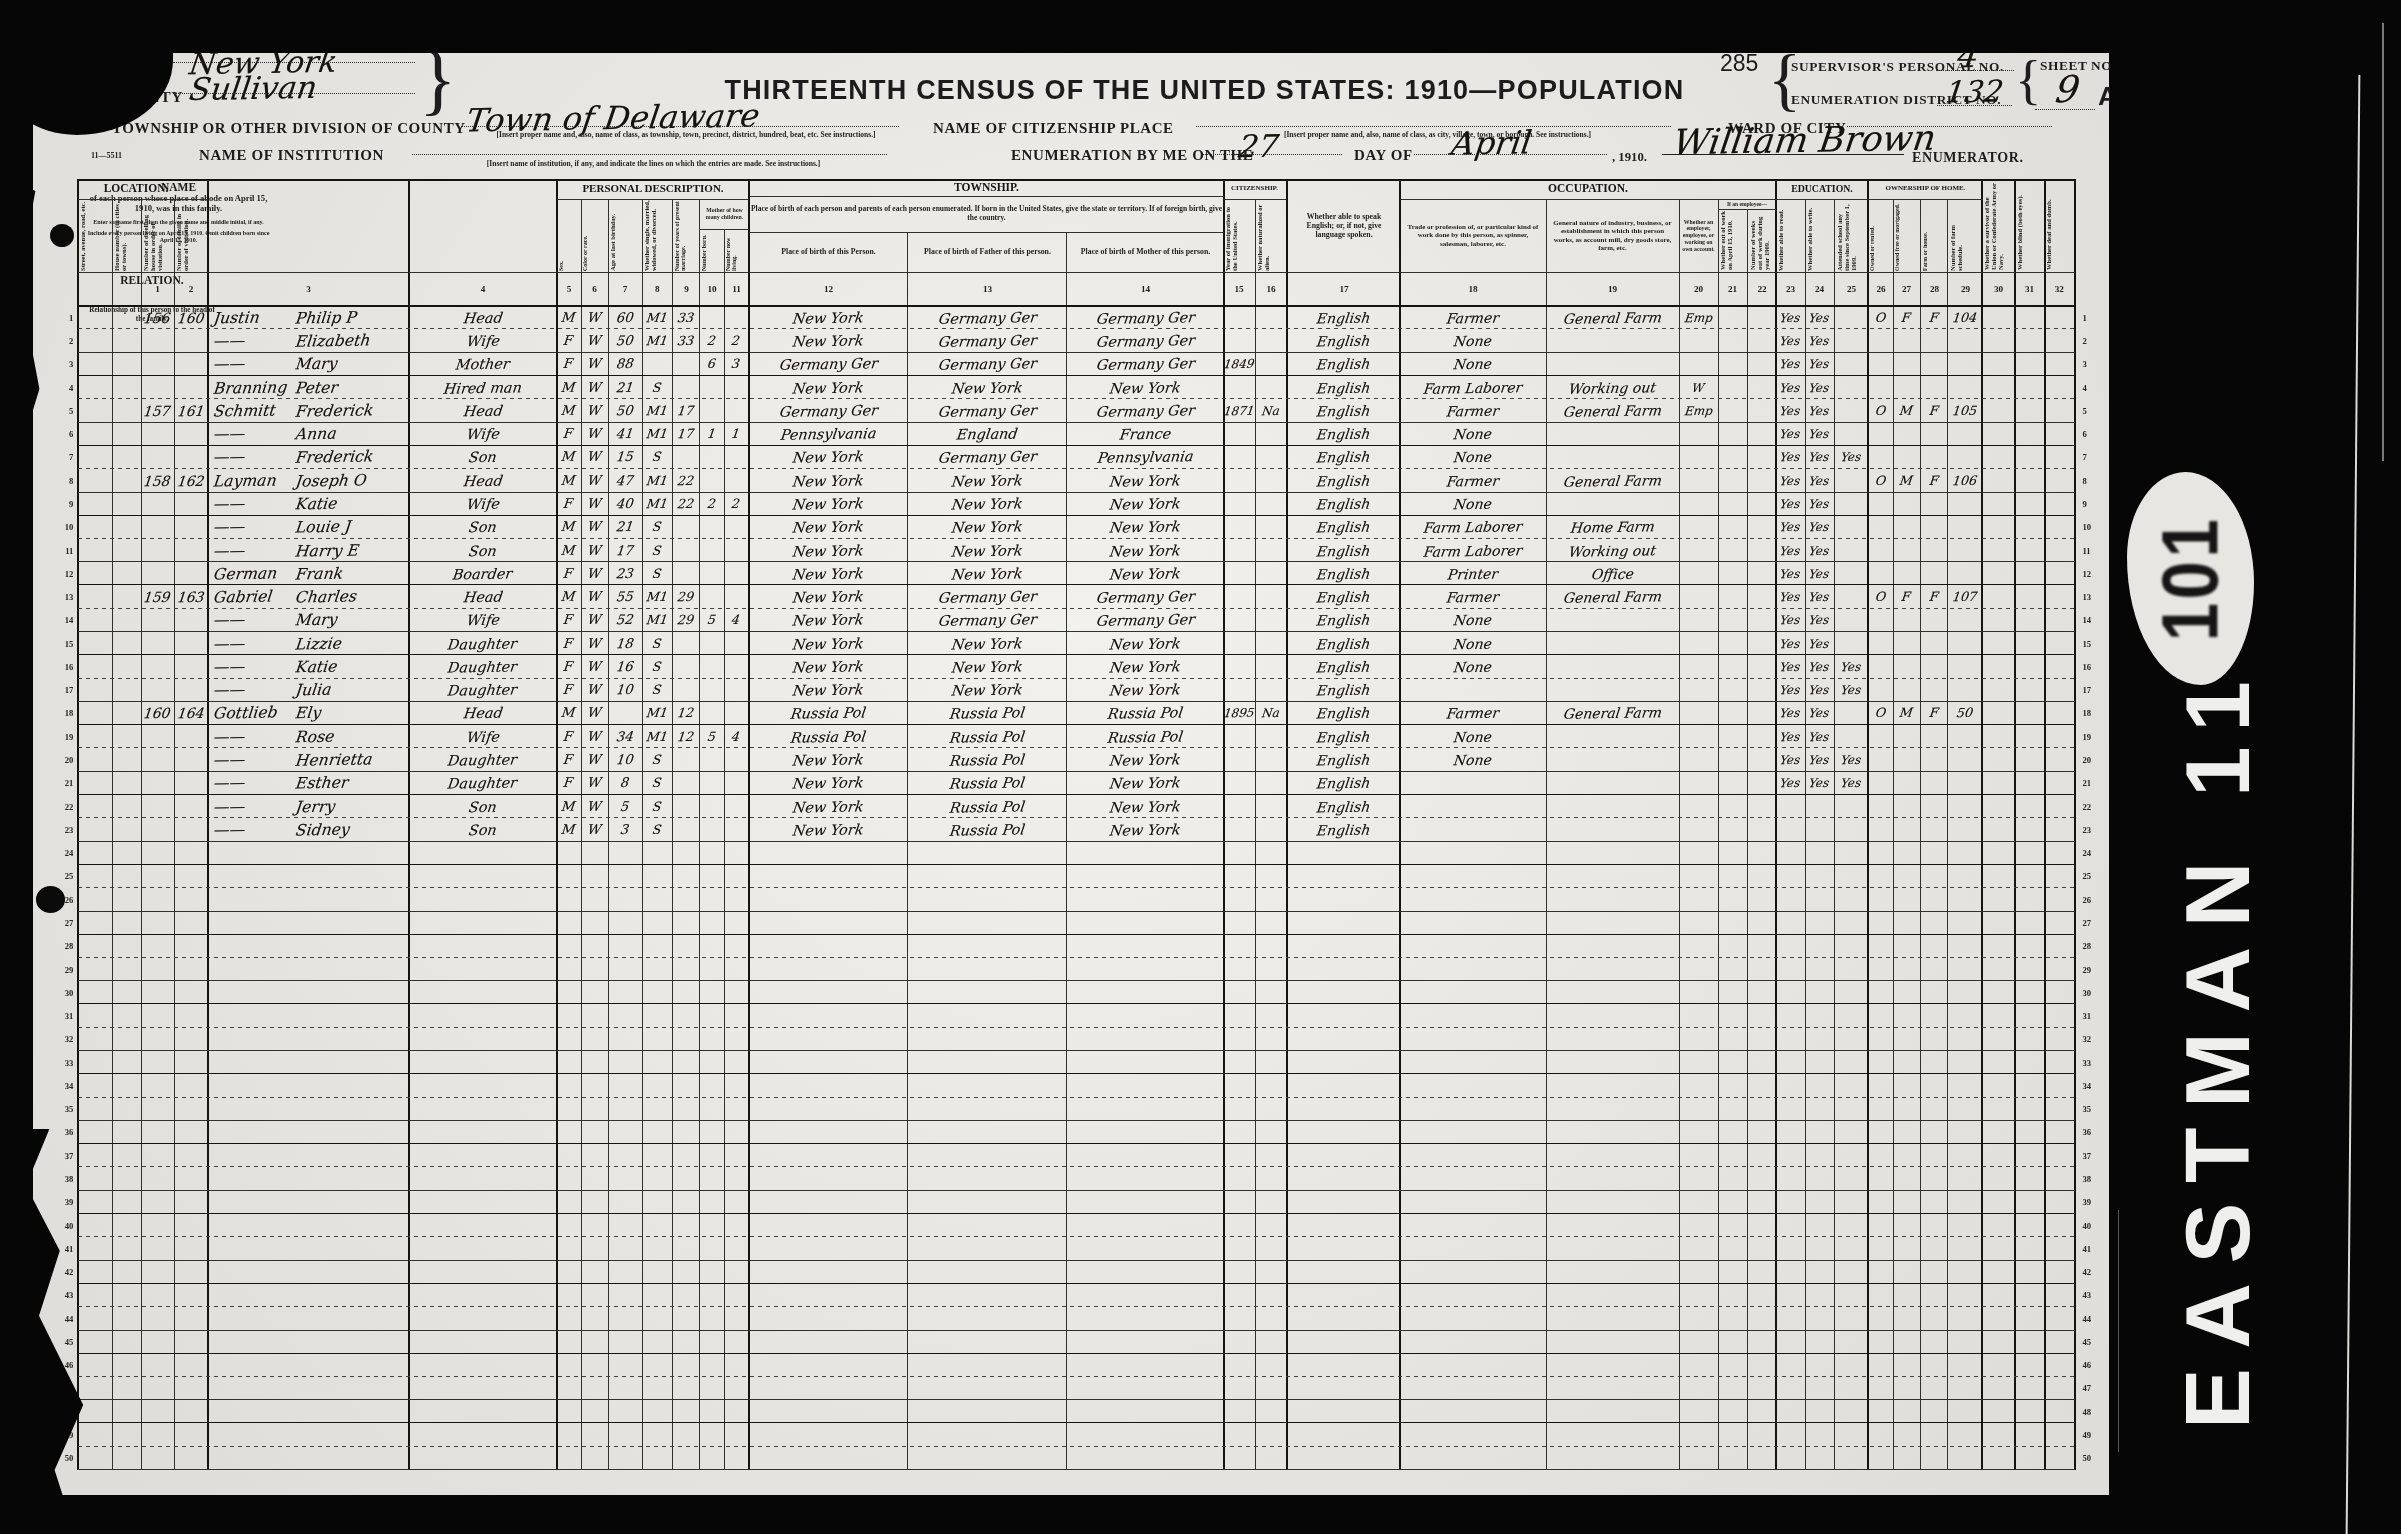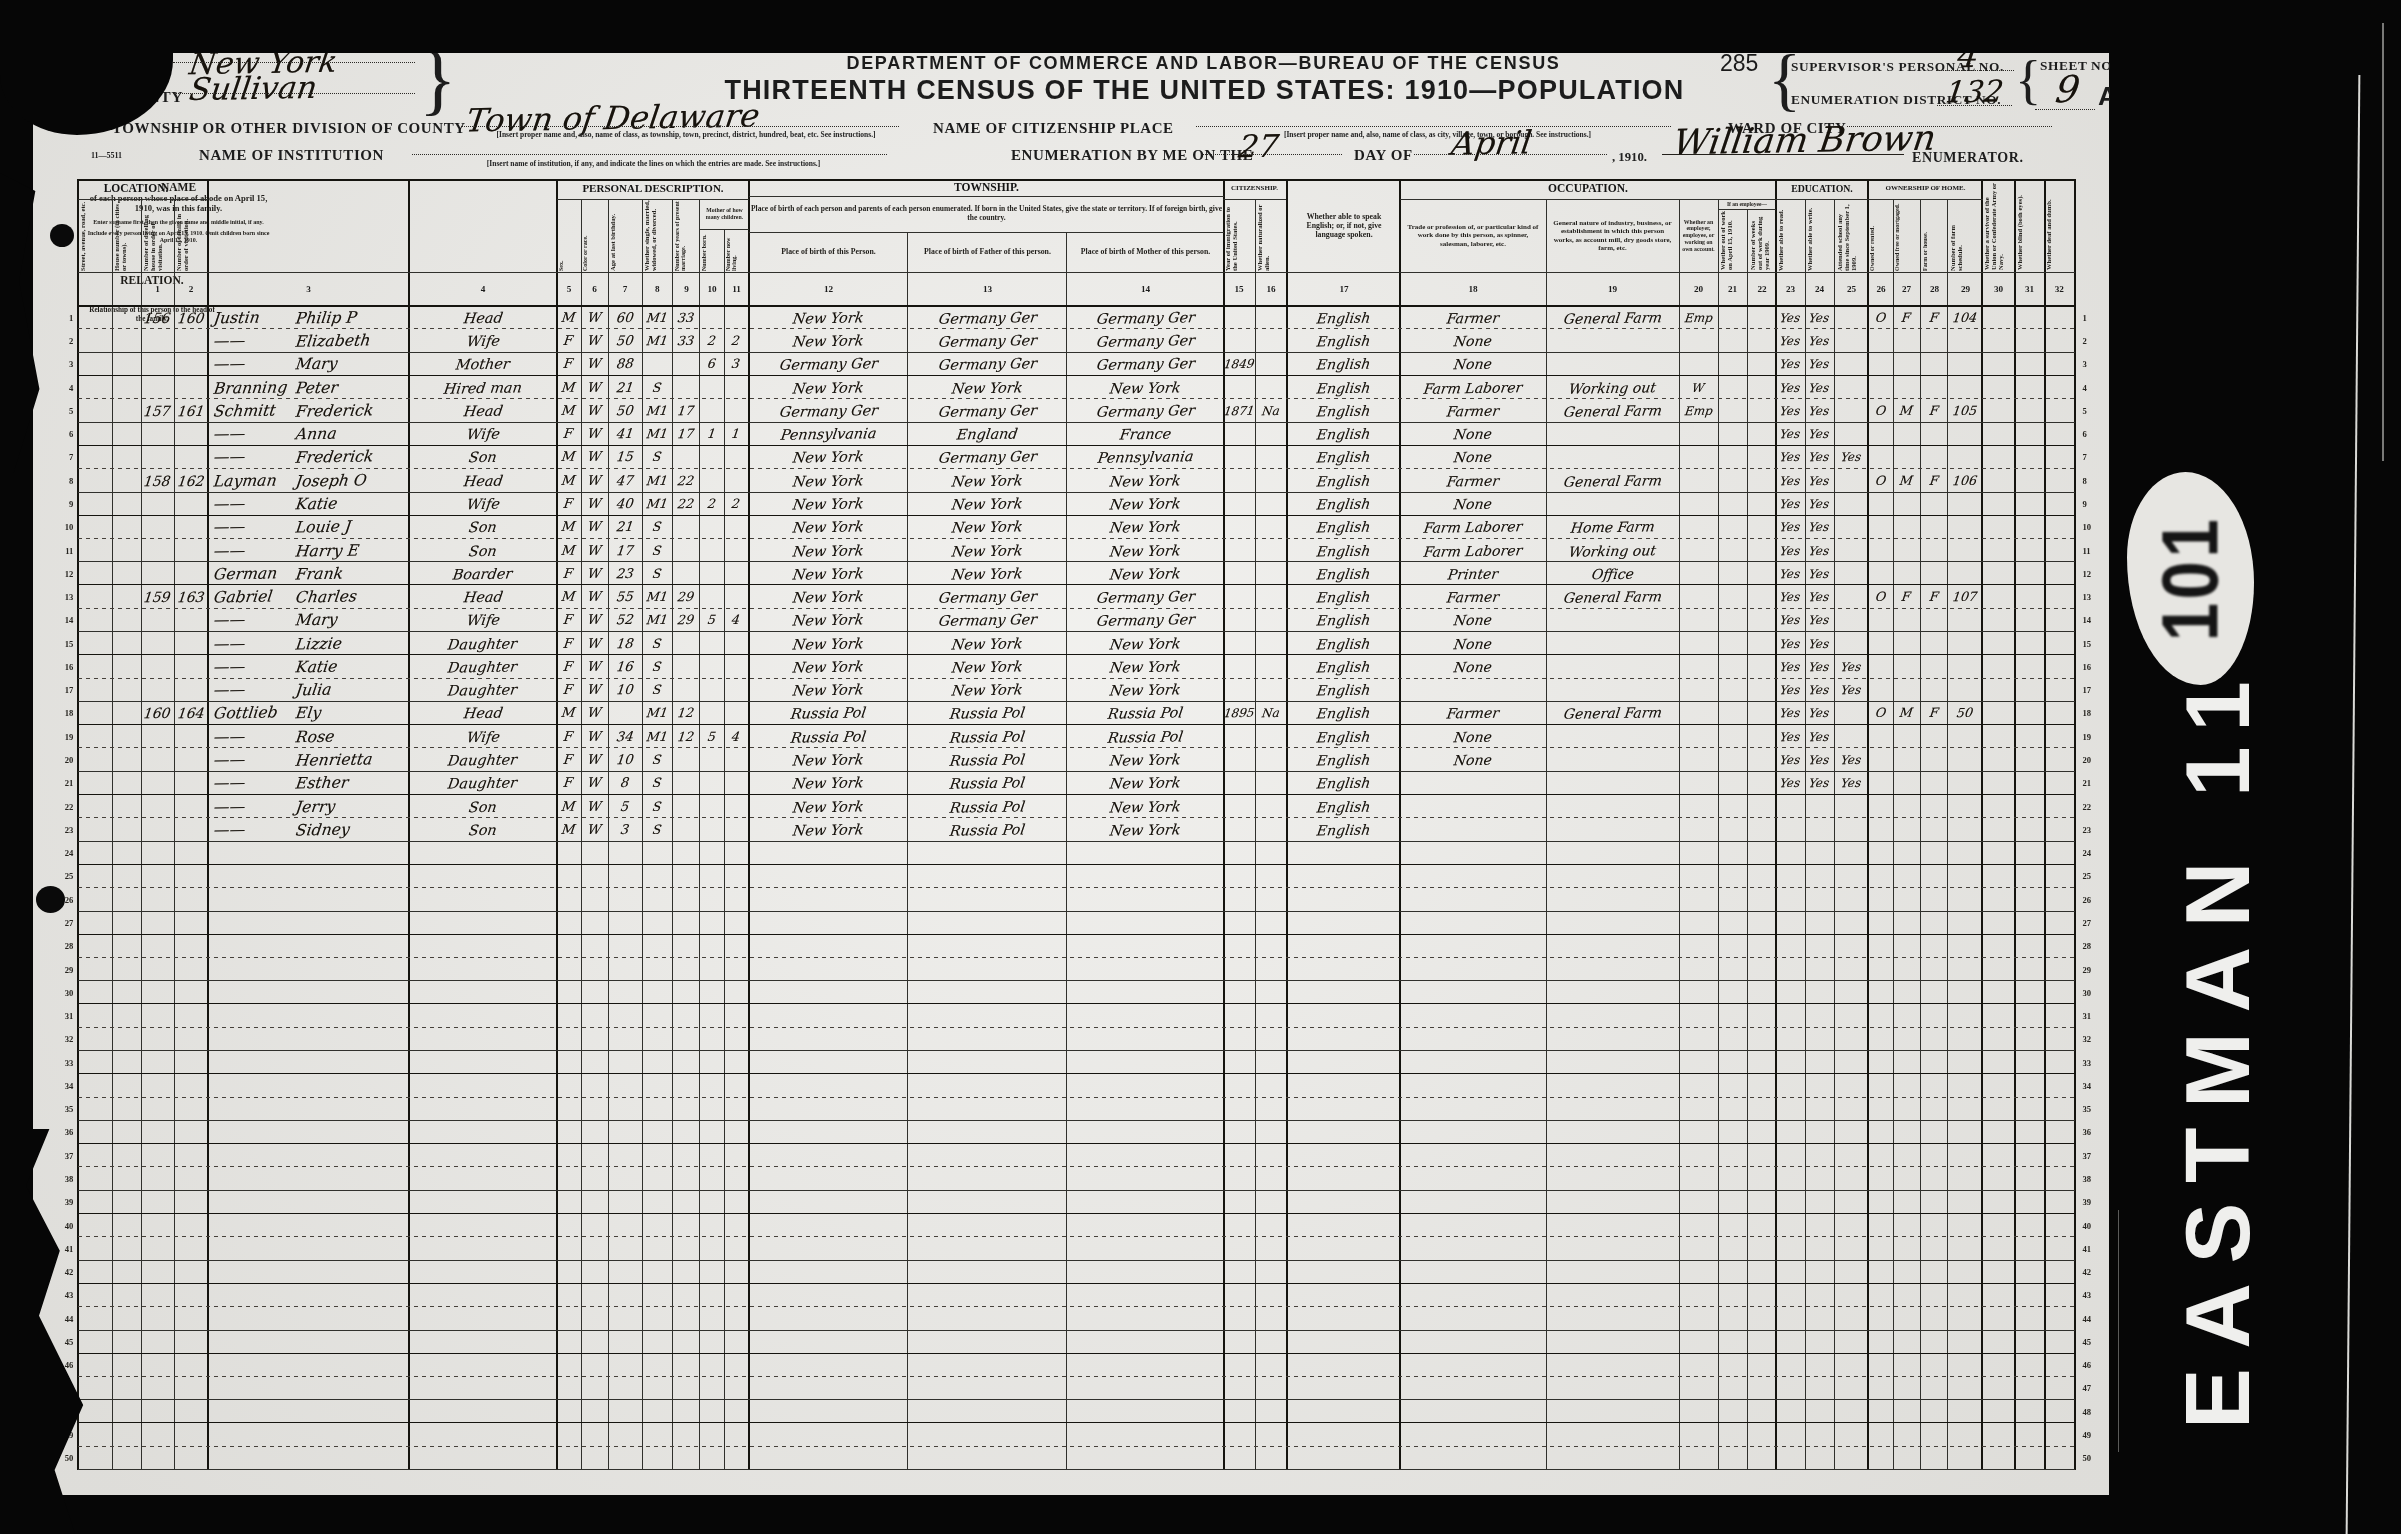--- a/index.html
+++ b/index.html
@@ -50,21 +50,20 @@
 <div class="abs" style="left:0;top:0;width:2401px;height:179px;">
   <span class="abs lbl" style="left:112px;top:58px;font-size:15.6px;">STATE</span>
   <span class="abs hw" style="left:190px;top:45px;font-size:30px;">New York</span>
   <div class="dotline" style="left:173px;top:62px;width:242px;"></div>
   <span class="brace" style="left:419px;top:35px;font-size:78px;">}</span>
 
   <span class="abs lbl" style="left:112px;top:88px;font-size:15.6px;">COUNTY</span>
   <span class="abs hw" style="left:190px;top:70px;font-size:31px;">Sullivan</span>
   <div class="dotline" style="left:173px;top:93px;width:242px;"></div>
 
-  <div class="abs lbl" style="left:737px;top:53px;width:933px;text-align:center;font-size:18px;letter-spacing:1.7px;font-family:'Liberation Sans',sans-serif;">DEPARTMENT OF COMMERCE AND LABOR—BUREAU OF THE CENSUS</div>
   <div class="abs lbl" style="left:680px;top:75px;width:1049px;text-align:center;font-size:27px;letter-spacing:1.2px;font-family:'Liberation Sans',sans-serif;">THIRTEENTH CENSUS OF THE UNITED STATES: 1910—POPULATION</div>
   <span class="abs fine" style="left:1720px;top:50px;font-size:23px;font-family:'Liberation Sans',sans-serif;color:#1a1a1a;">285</span>
 
   <span class="brace" style="left:1768px;top:41px;font-size:69px;">{</span>
   <span class="abs lbl" style="left:1791px;top:59px;font-size:13.3px;">SUPERVISOR'S PERSONAL NO.</span>
   <span class="abs hw" style="left:1958px;top:36px;font-size:33px;">4</span>
   <div class="dotline" style="left:1936px;top:70px;width:78px;"></div>
   <span class="abs lbl" style="left:1791px;top:92px;font-size:13.3px;">ENUMERATION DISTRICT NO.</span>
   <span class="abs hw" style="left:1946px;top:74px;font-size:30px;">132</span>
   <div class="dotline" style="left:1937px;top:105px;width:75px;"></div>

